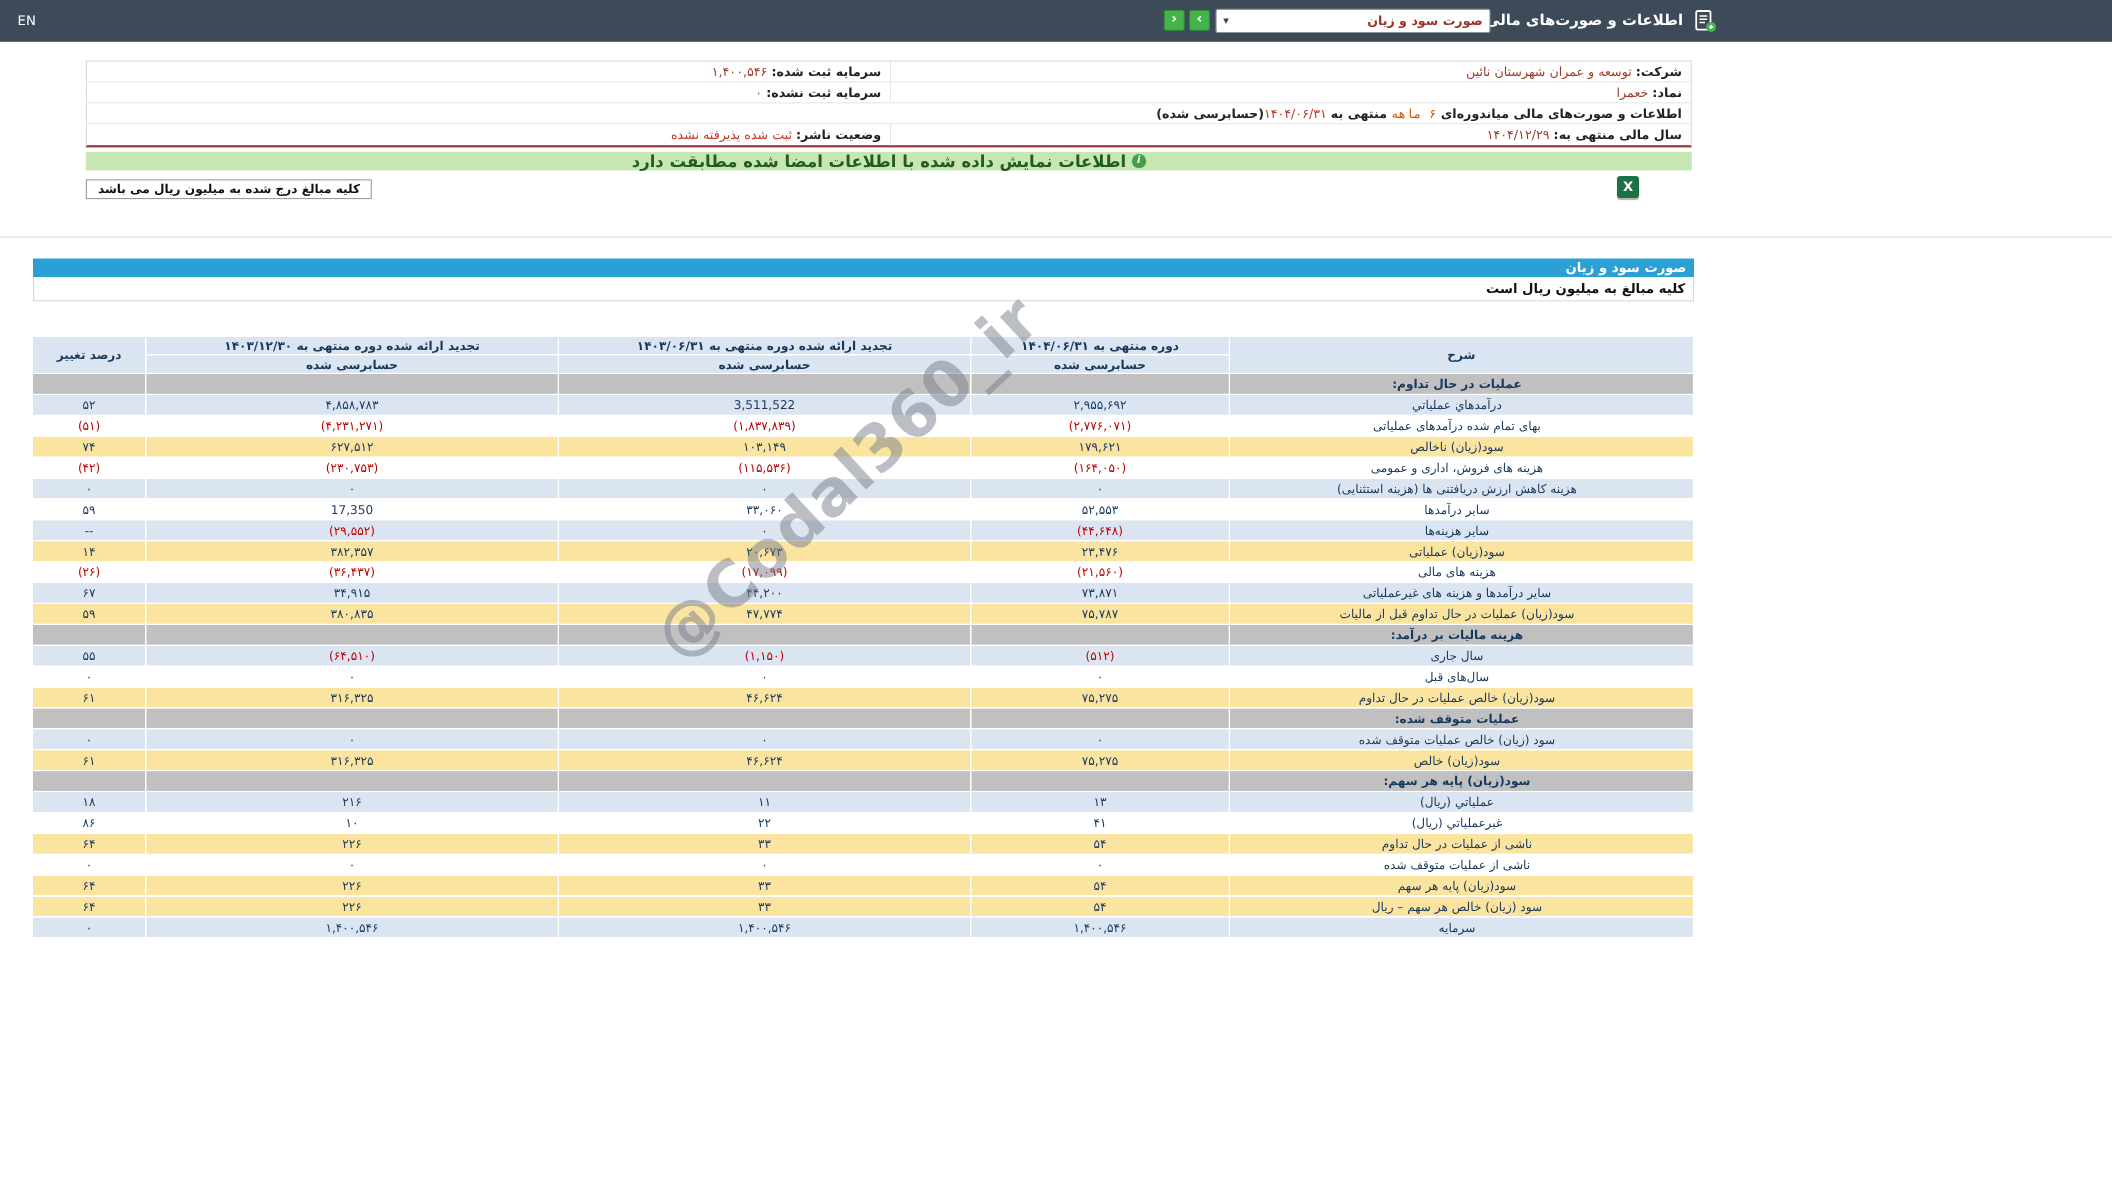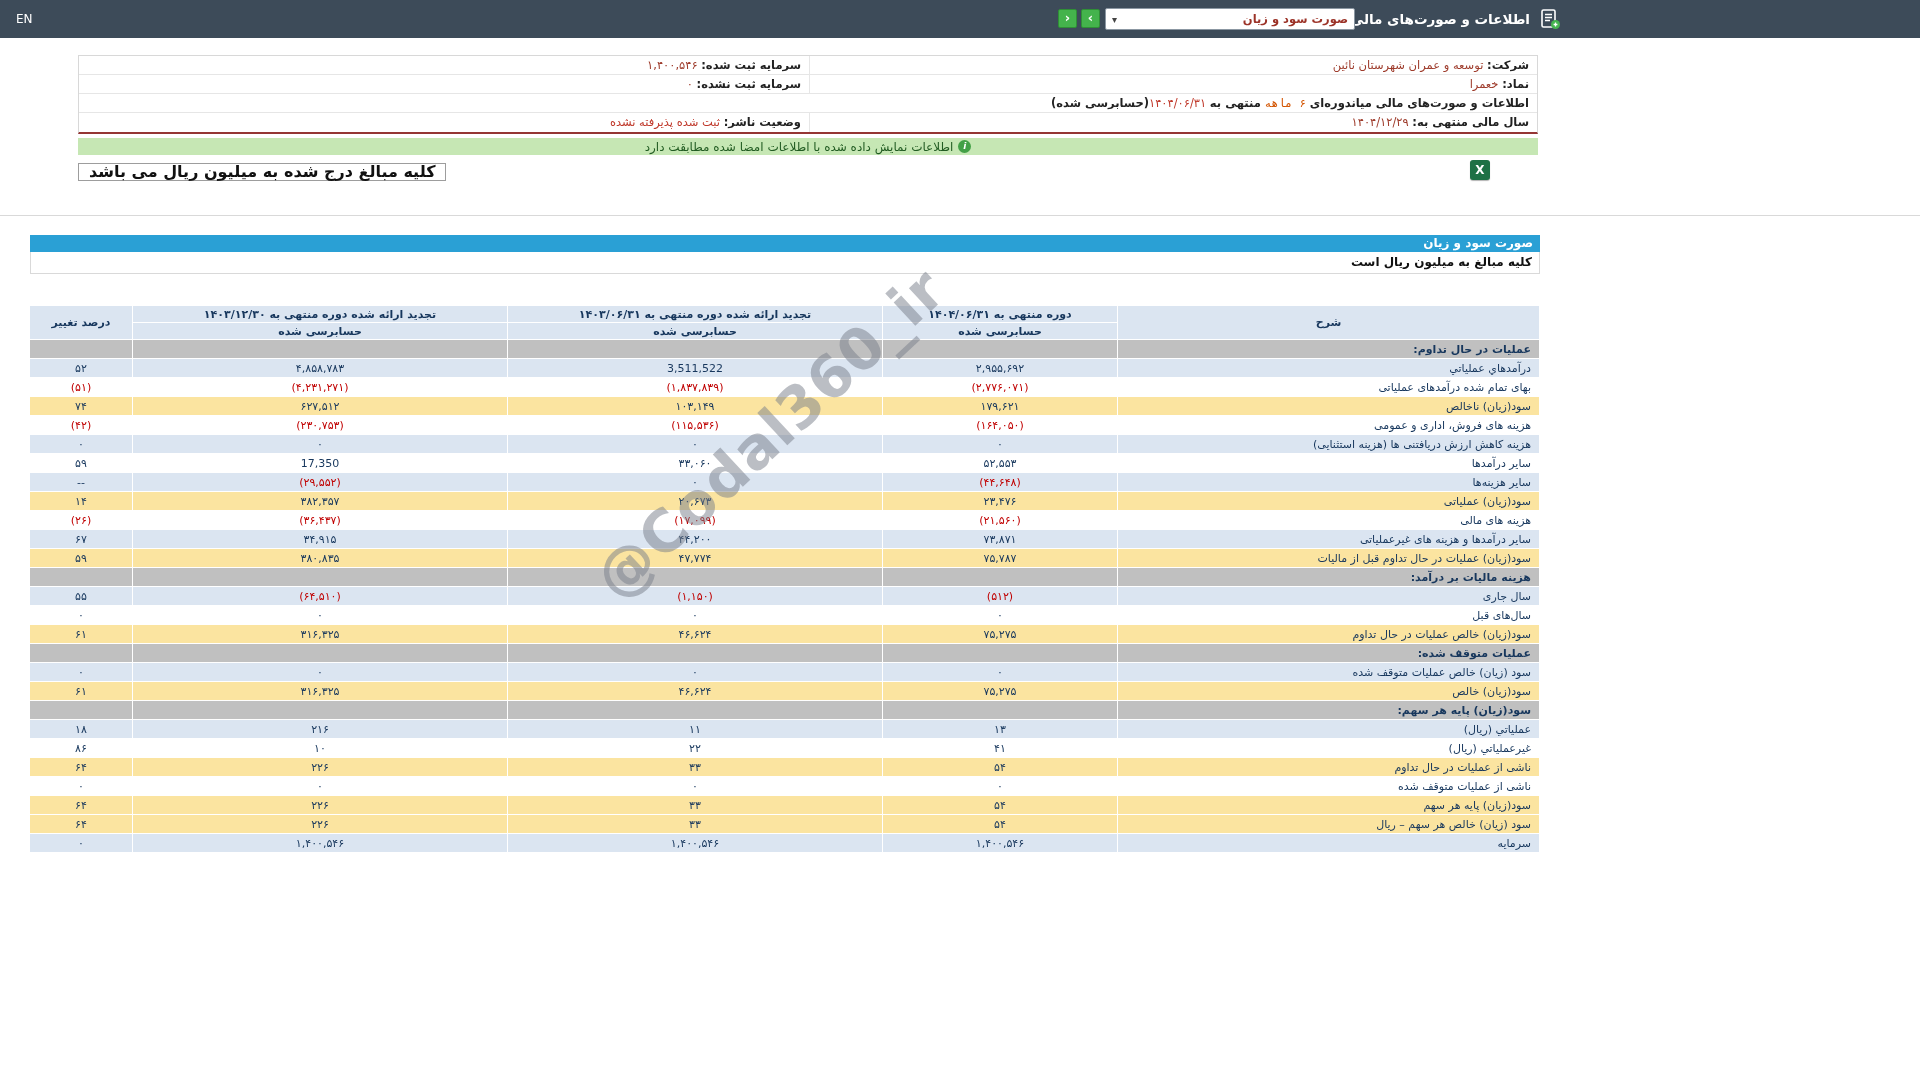--- a/index.html
+++ b/index.html
@@ -35,48 +35,48 @@
   .info-cell.leftc  { width:730px; }
   .info-lbl { color:#222; font-weight:bold; }
   .info-val { color:#9e3b2b; }
   .info-val.redv { color:#c0392b; }
   .info-val.period { color:#d35400;font-family:Liberation Mono, monospace; }
   .num-ltr { direction:ltr; unicode-bidi:isolate; }
 
   
   .banner { position:absolute; top:138px; left:78px; width:1460px; height:17px; background:#c6e7b4;
             display:flex; align-items:center; justify-content:center; gap:5px; }
-  .banner .txt { color:#225c22; font-size:12px; font-weight:normal; }
+  .banner .txt { color:#225c22; font-size:15px; font-weight:bold; }
   .info-ico { width:13px; height:13px; background:#43a047; border-radius:50%; color:#fff;
               font-size:9px; font-weight:bold; line-height:13px; text-align:center; font-style:italic; }
 
   
   .amounts-box { position:absolute; top:163px; left:78px; height:18px; line-height:16px;
-                 border:1px solid #9d9d9d; background:#fff; padding:0 10px; font-size:16px;
+                 border:1px solid #9d9d9d; background:#fff; padding:0 10px; font-size:11px;
                  font-weight:bold; color:#111; white-space:nowrap;text-align:right; }
   .excel-ico { position:absolute; top:160px; left:1470px; width:20px; height:20px; background:#1e7145;
                border-radius:3px; color:#fff; font-weight:bold; font-size:12px; line-height:20px;
                text-align:center; cursor:pointer; box-shadow:0 1px 1px rgba(0,0,0,.3); }
 
   .hdivider { position:absolute; top:215px; left:0; width:1920px; height:1px; background:#d9d9d9; }
 
   
   .stmt-bar { position:absolute; top:235px; left:30px; width:1510px; height:17px; background:#2aa0d5;
               color:#fff; font-size:12px; font-weight:bold; line-height:17px; padding-right:7px; }
   .unit-row { position:absolute; top:252px; left:30px; width:1510px; height:22px; line-height:21px;
               border:1px solid #d9d9d9; border-top:none; background:#fff; color:#111;
               font-size:12px; font-weight:bold; padding-right:7px; }
 
   
   .fin-wrap { position:absolute; top:305px; left:30px; width:1510px; }
   table.fin { border-collapse:collapse; table-layout:fixed; width:1510px; font-size:11px; }
   .fin th, .fin td { border:1px solid #fff; white-space:nowrap; overflow:hidden; }
   .fin th { background:#dbe5f1; color:#17375d; font-weight:bold; height:17px; text-align:center; }
   .fin td { height:19px; color:#17375d; text-align:center; }
-  .fin td.desc { text-align:right; padding-right:8px; }
+  .fin td.desc { padding-right:8px; }
   .fin td.num { direction:ltr; }
   .fin tr.bg-blue td   { background:#dbe5f1; }
   .fin tr.bg-white td  { background:#ffffff; }
   .fin tr.bg-yellow td { background:#fbe4a0;margin-top:11px; }
   .fin tr.section-row td { background:#c0c0c0; font-weight:bold; }
   .fin td.neg { color:#c00000; }
 
   
   .watermark { position:absolute; top:400px; left:430px; width:680px; text-align:center;
                transform:rotate(-43deg); font-size:58px; font-weight:bold;

